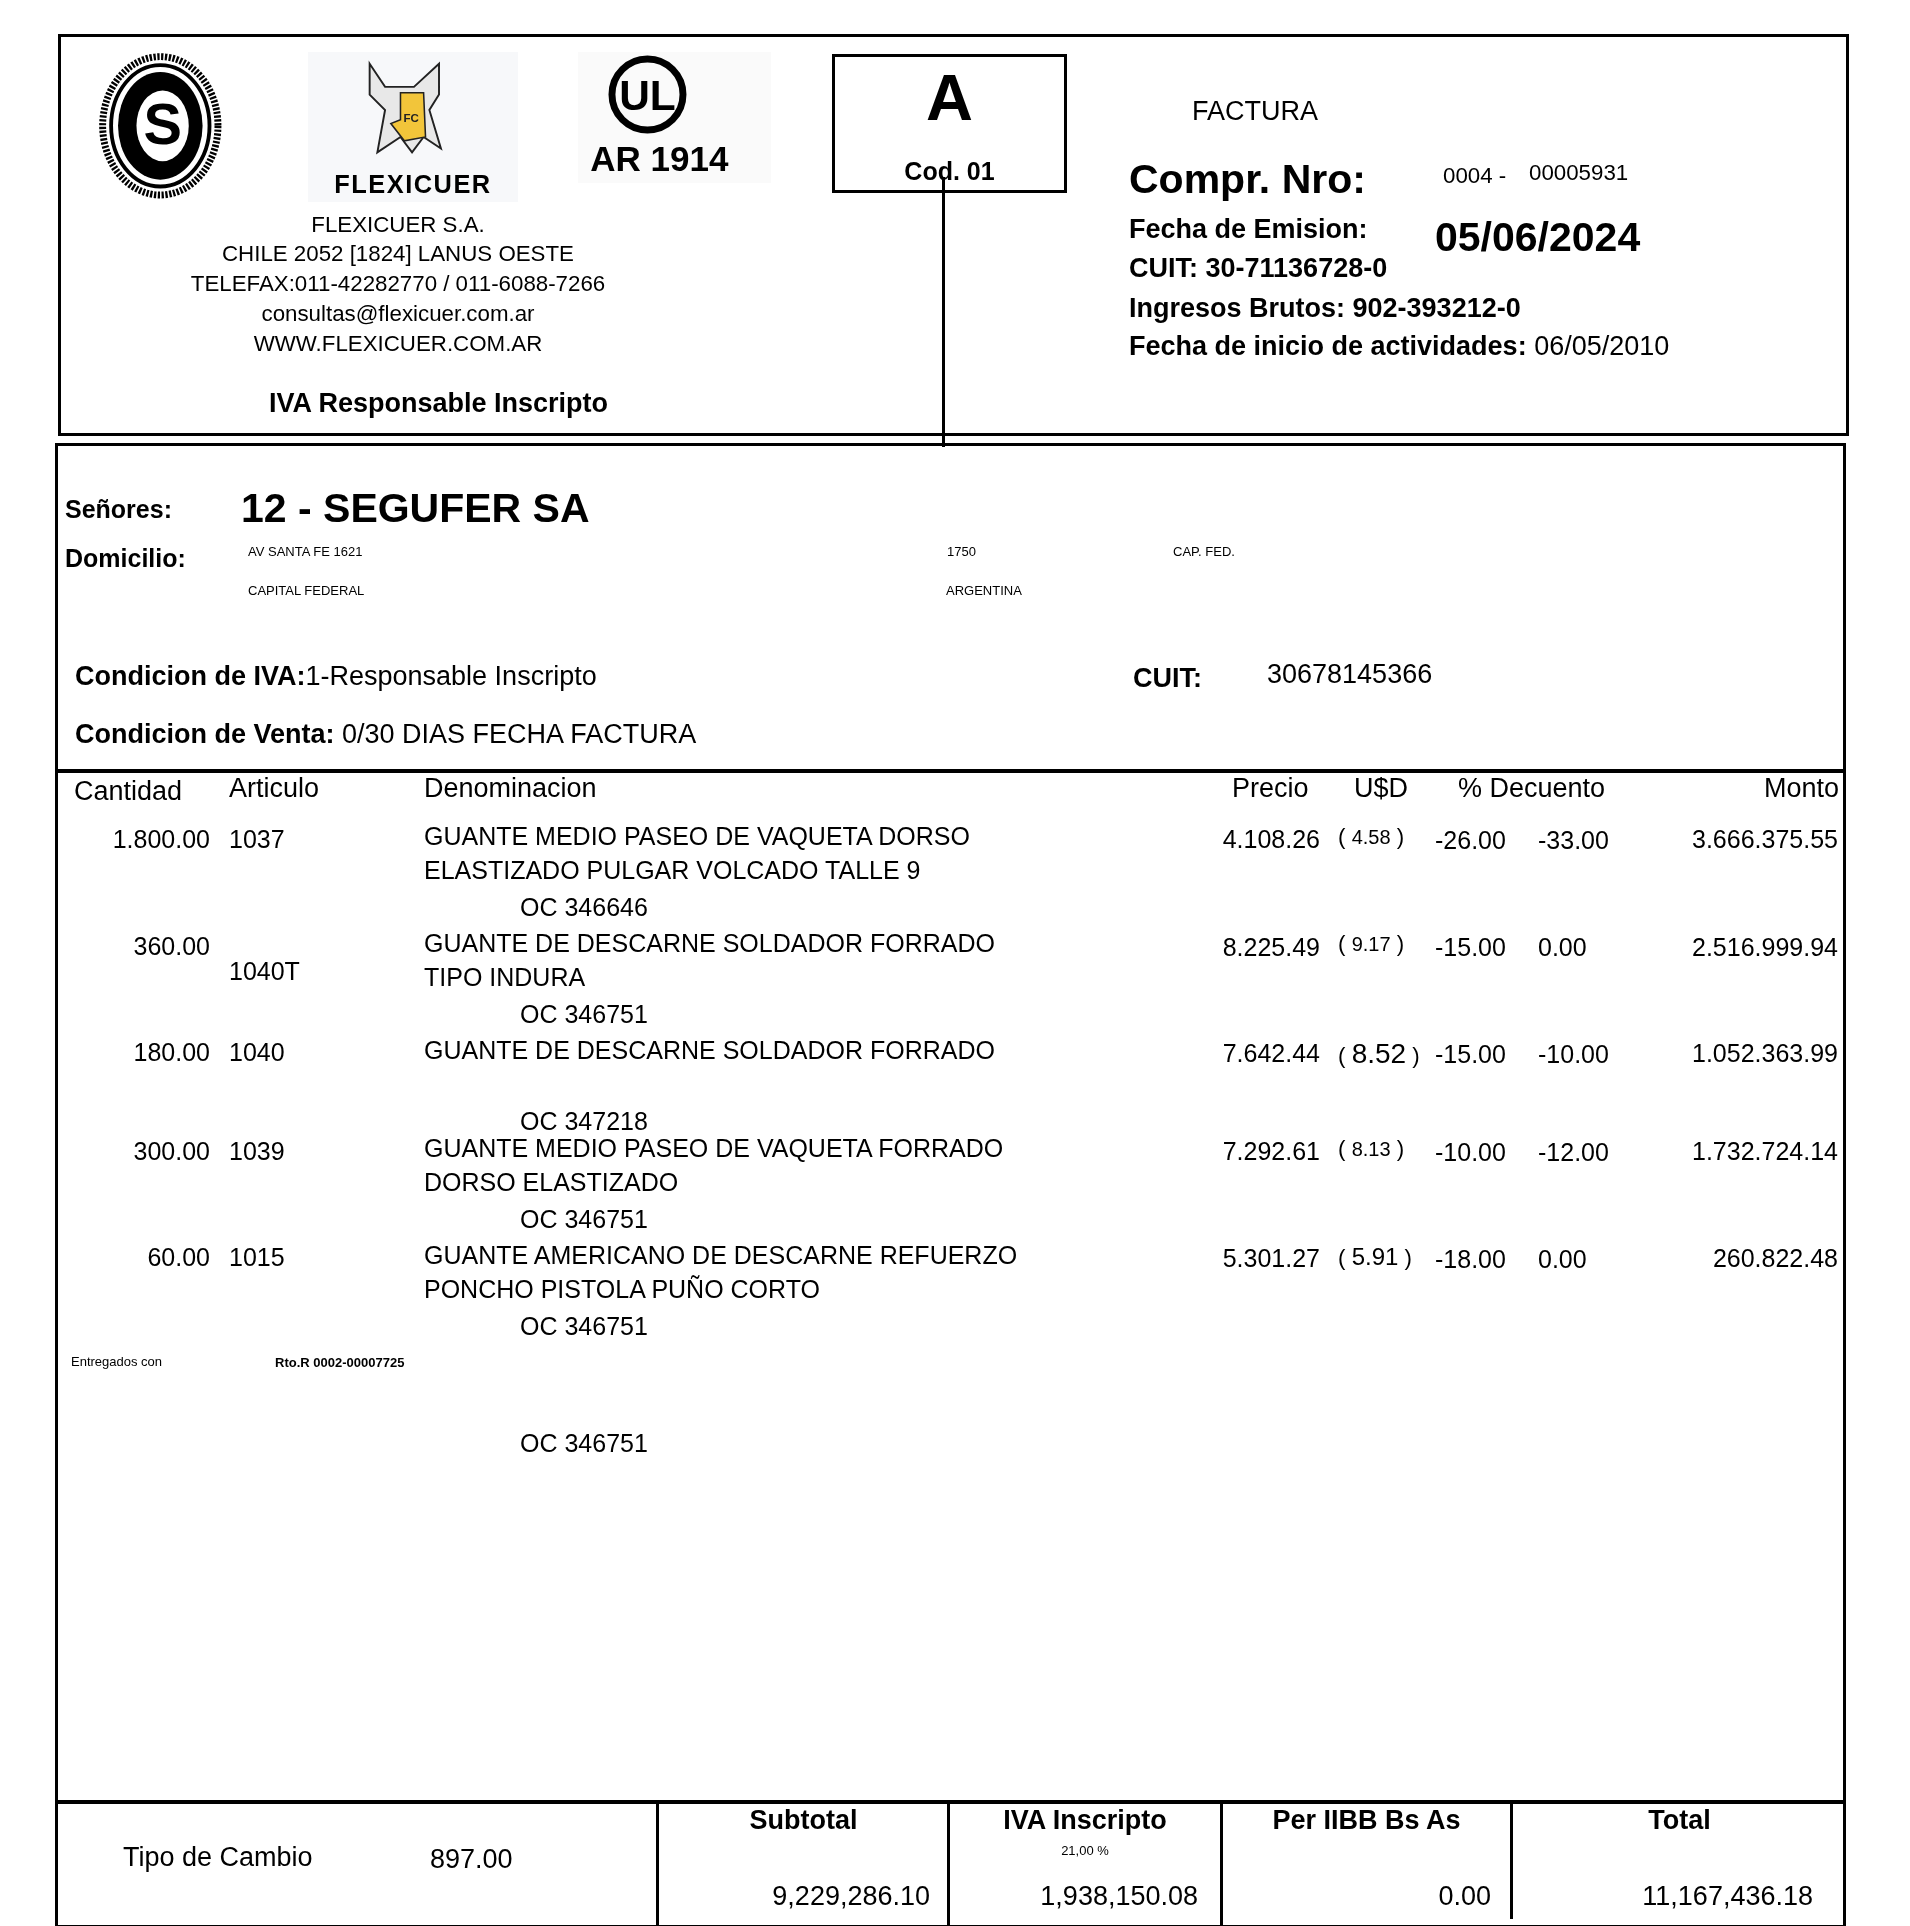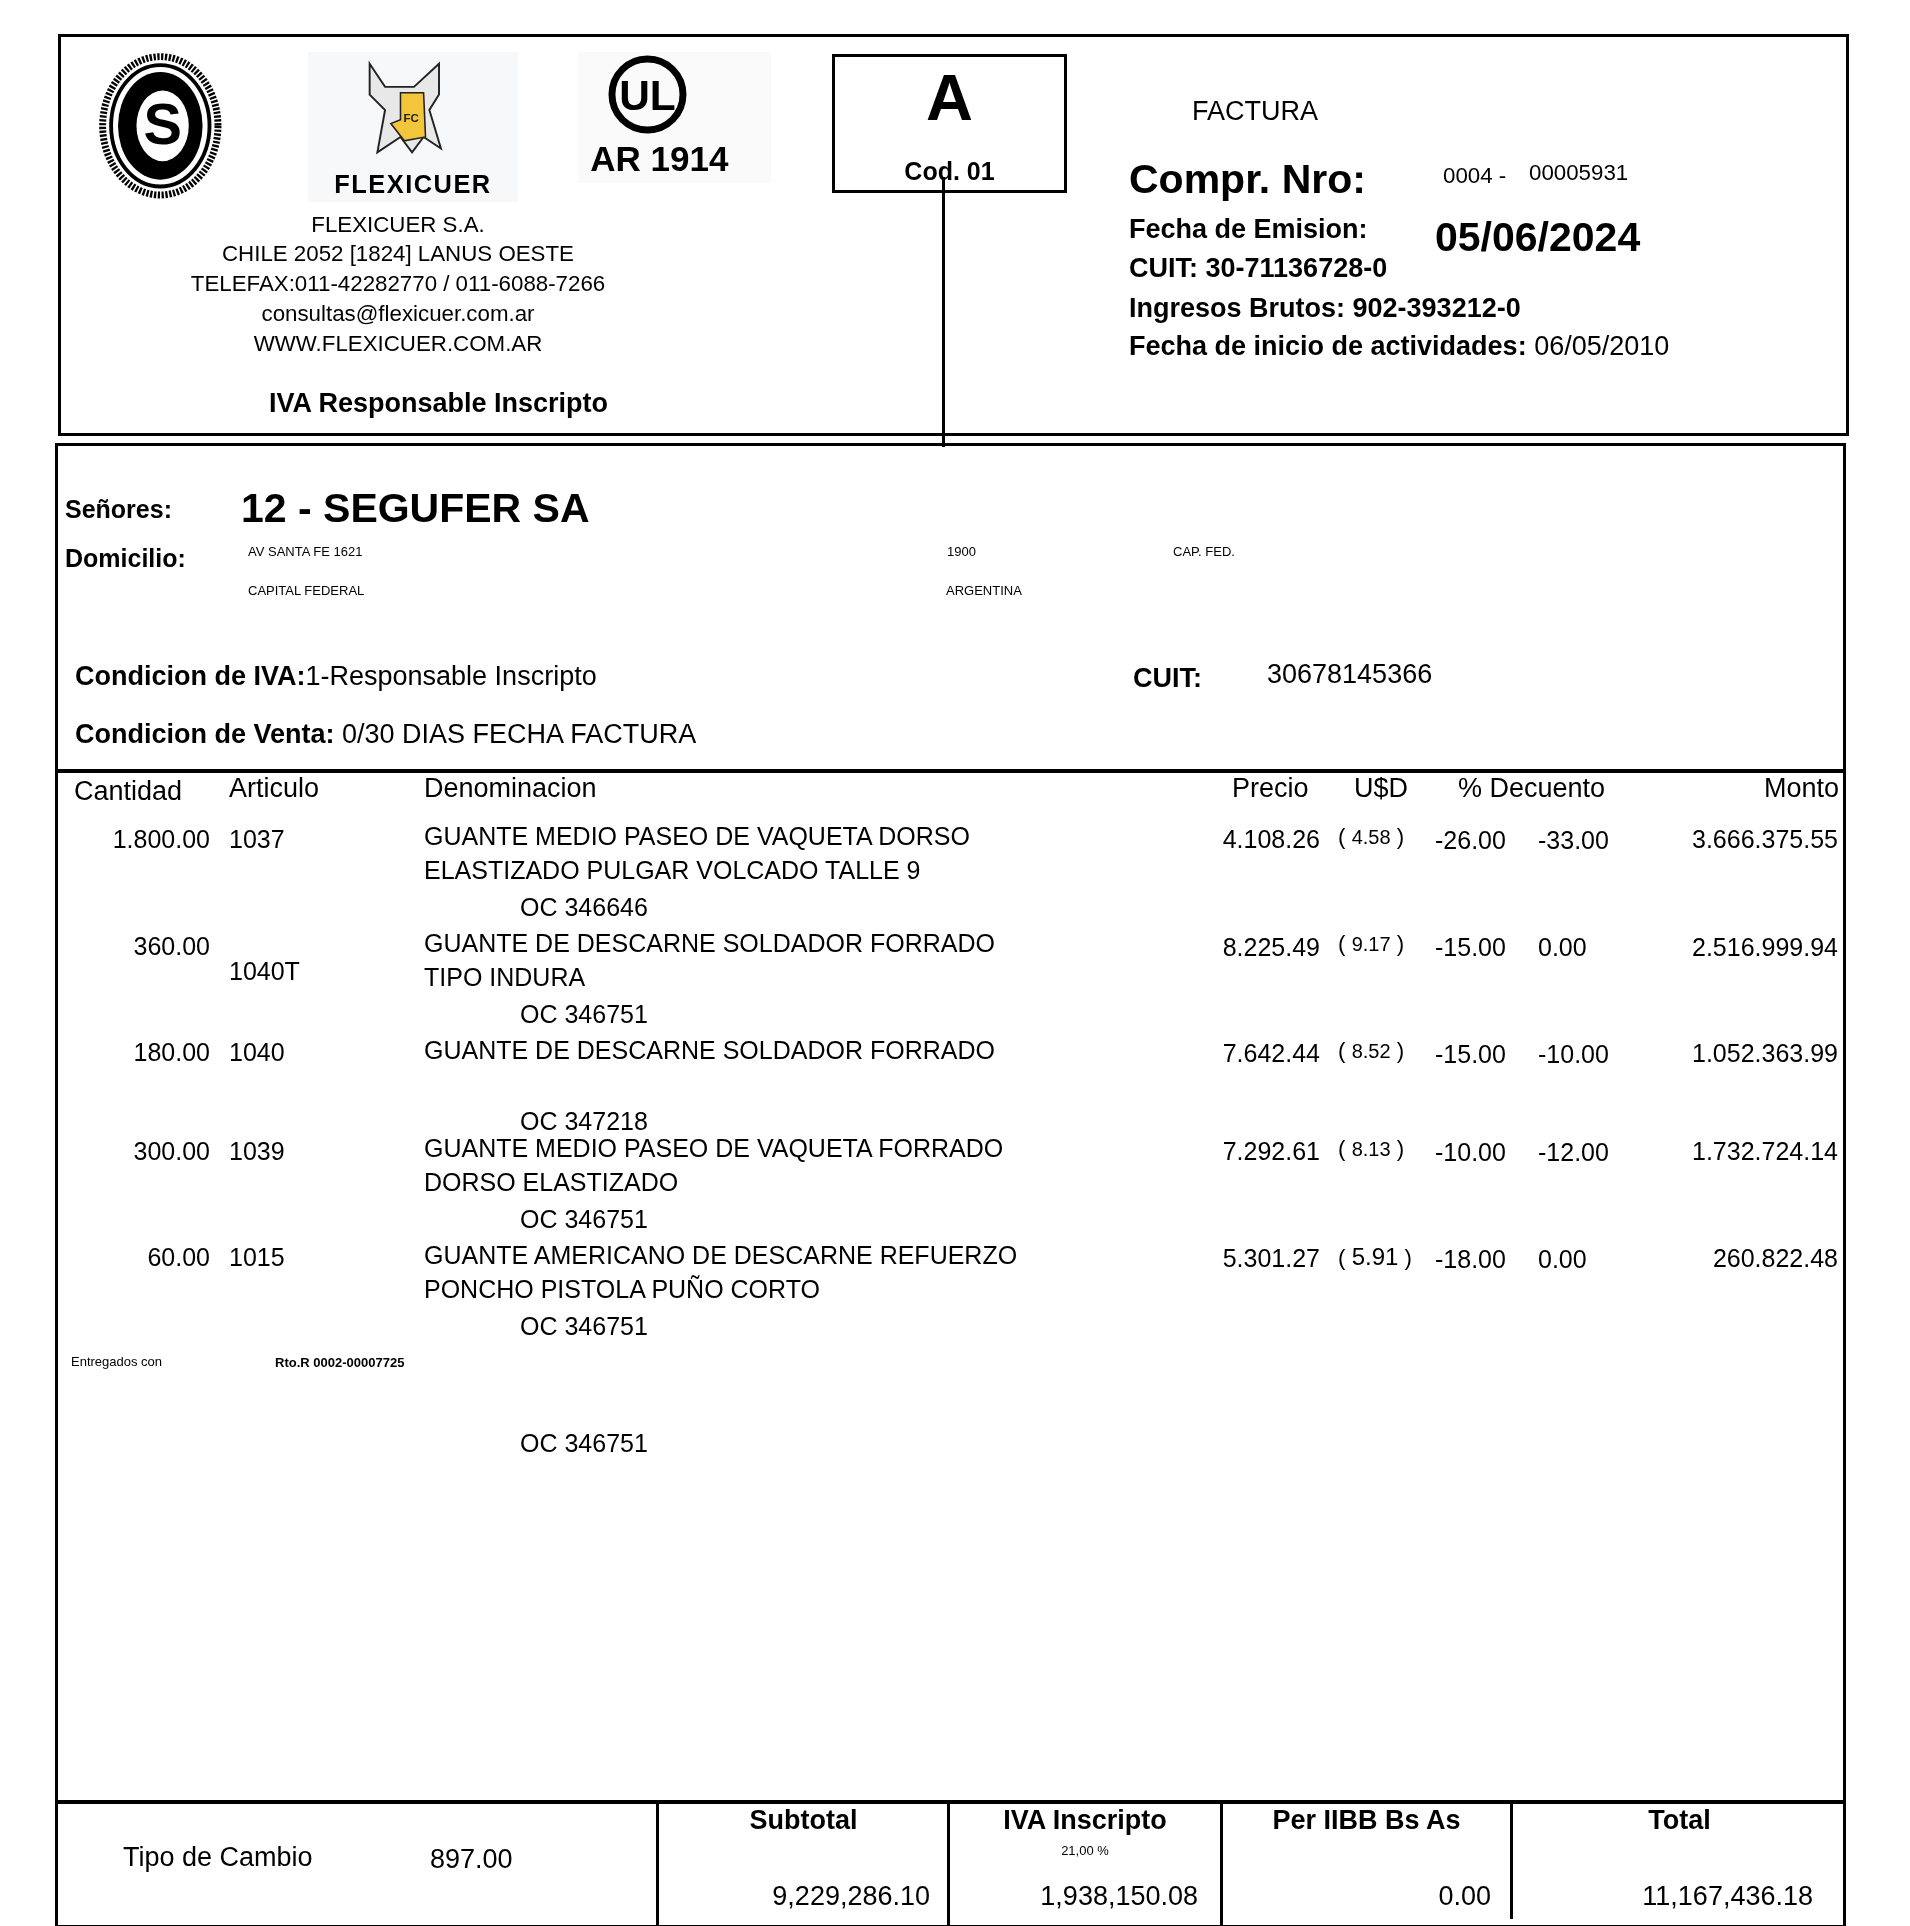--- a/index.html
+++ b/index.html
@@ -85,21 +85,21 @@
   <span>06/05/2010</span>
 </div>
 
 <div class="box" style="left:55px;top:443px;width:1791px;height:1495px;border-width:3.1px;"></div>
 
 <div class="t b s64" style="left:65px;top:497px;">Señores:</div>
 <div class="t b s86" style="left:241px;top:488px;">12 - SEGUFER SA</div>
 
 <div class="t b s64" style="left:65px;top:546px;">Domicilio:</div>
 <div class="t s52" style="left:248px;top:545px;">AV SANTA FE 1621</div>
-<div class="t s52" style="left:947px;top:545px;">1900</div>
+<div class="t s52" style="left:947px;top:545px;">1750</div>
 <div class="t s52" style="left:1173px;top:545px;">CAP. FED.</div>
 <div class="t s52" style="left:248px;top:584px;">CAPITAL FEDERAL</div>
 <div class="t s52" style="left:946px;top:584px;">ARGENTINA</div>
 
 <div class="t s70" style="left:75px;top:663px;">
   <span class="b">Condicion de IVA:</span><span>1-Responsable Inscripto</span>
 </div>
 <div class="t b s70" style="left:1133px;top:665px;">CUIT:</div>
 <div class="t s70" style="left:1267px;top:661px;">30678145366</div>
 
@@ -148,21 +148,21 @@
     <div>
       <div class="t s64" style="left:62px;width:148px;text-align:right;top:1040px;">180.00</div>
       <div class="t s64" style="left:229px;top:1040px;">1040</div>
       <div class="t s64" style="left:424px;top:1038px;">GUANTE DE DESCARNE SOLDADOR FORRADO</div>
       <div class="t s64" style="left:424px;top:1072px;"></div>
       <div class="t s64" style="left:520px;top:1109px;">OC 347218</div>
       <div class="t s64" style="left:1156px;width:164px;text-align:right;top:1041px;">7.642.44</div>
       <div class="t s64" style="left:1435px;top:1042px;">-15.00</div>
       <div class="t s64" style="left:1538px;top:1042px;">-10.00</div>
       <div class="t s64" style="left:1637px;width:201px;text-align:right;top:1041px;">1.052.363.99</div>
-      <div class="t s58" style="left:1338px;top:1040px;"><span>( </span><span style="font-size: 20px;">8.52</span><span>  )</span></div>
+      <div class="t s58" style="left:1338px;top:1040px;"><span>( </span><span style="font-size: 28px;">8.52</span><span>  )</span></div>
     </div>
     <div>
       <div class="t s64" style="left:62px;width:148px;text-align:right;top:1139px;">300.00</div>
       <div class="t s64" style="left:229px;top:1139px;">1039</div>
       <div class="t s64" style="left:424px;top:1136px;">GUANTE MEDIO PASEO DE VAQUETA FORRADO</div>
       <div class="t s64" style="left:424px;top:1170px;">DORSO ELASTIZADO</div>
       <div class="t s64" style="left:520px;top:1207px;">OC 346751</div>
       <div class="t s64" style="left:1156px;width:164px;text-align:right;top:1139px;">7.292.61</div>
       <div class="t s64" style="left:1435px;top:1140px;">-10.00</div>
       <div class="t s64" style="left:1538px;top:1140px;">-12.00</div>

